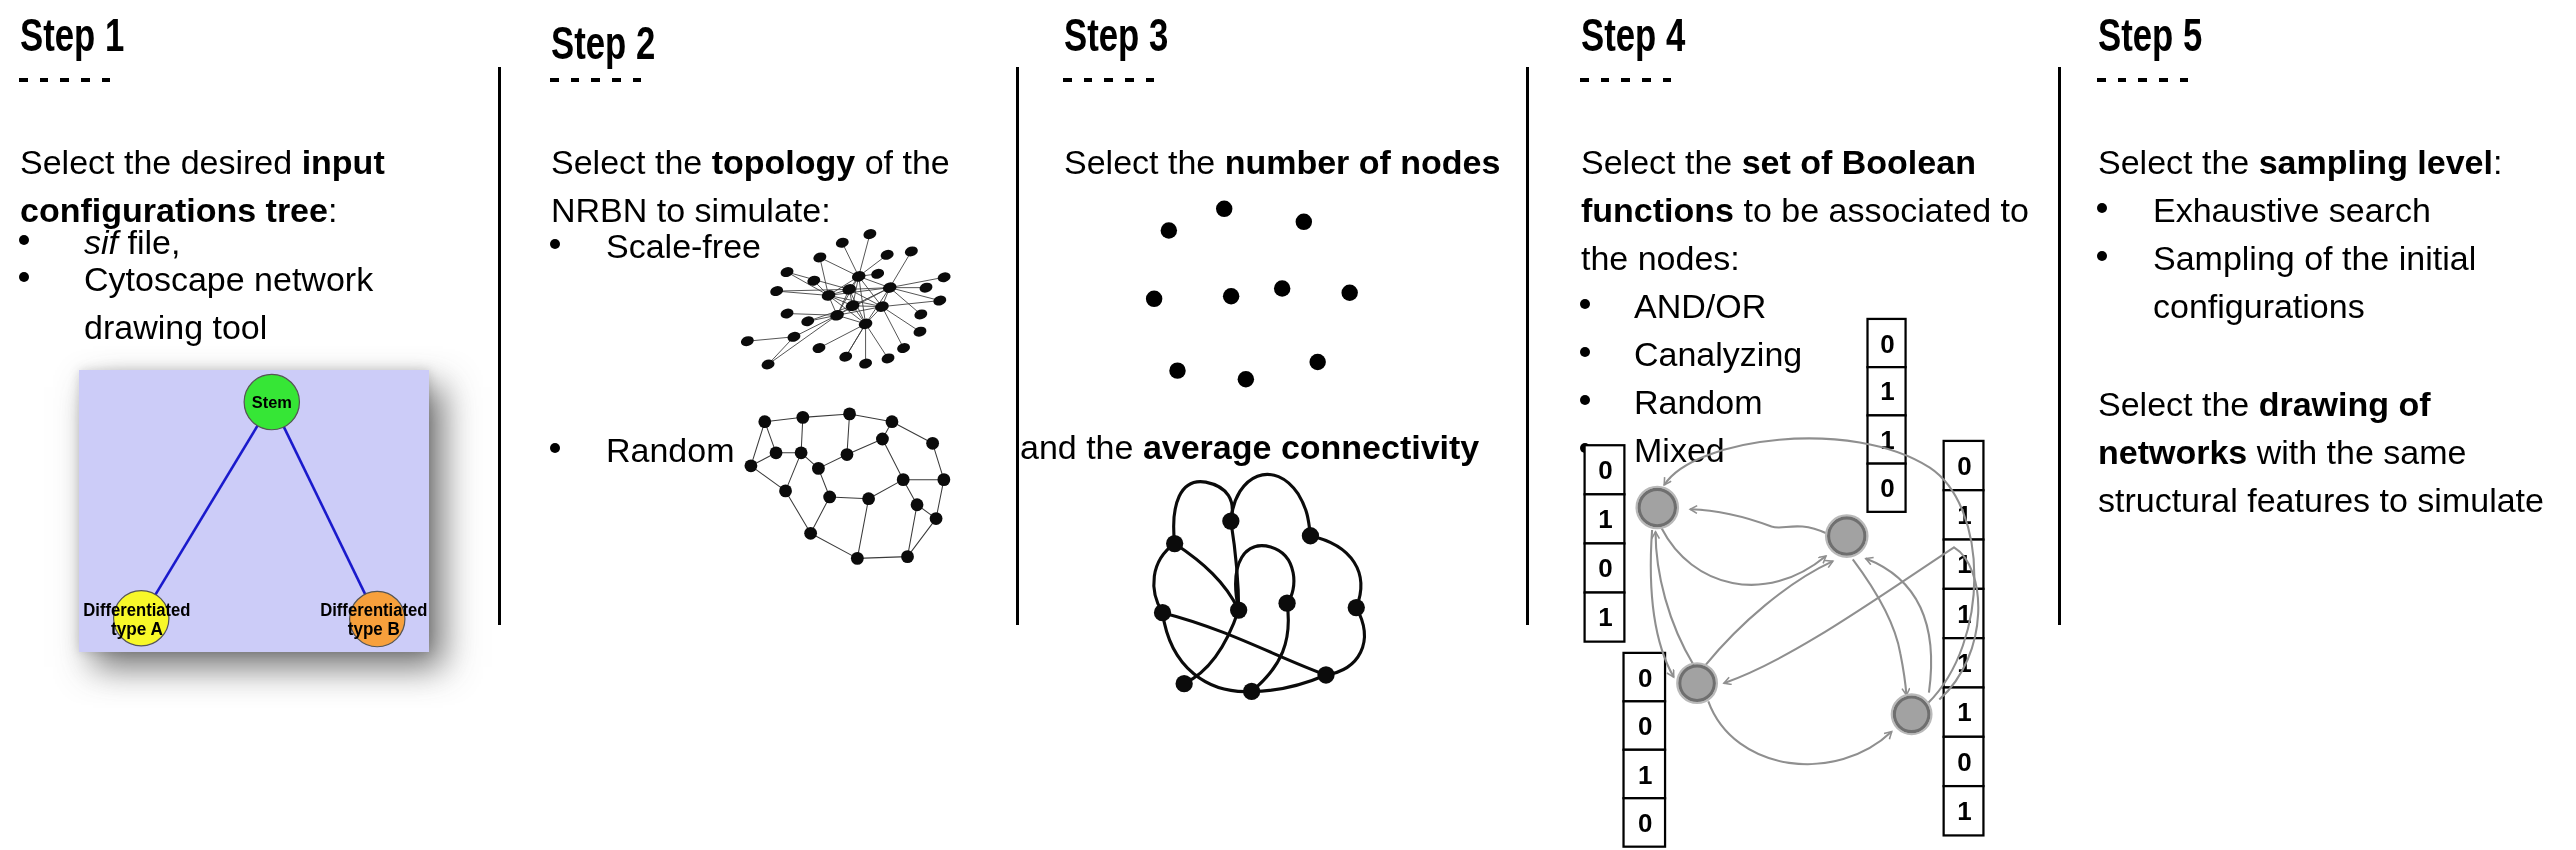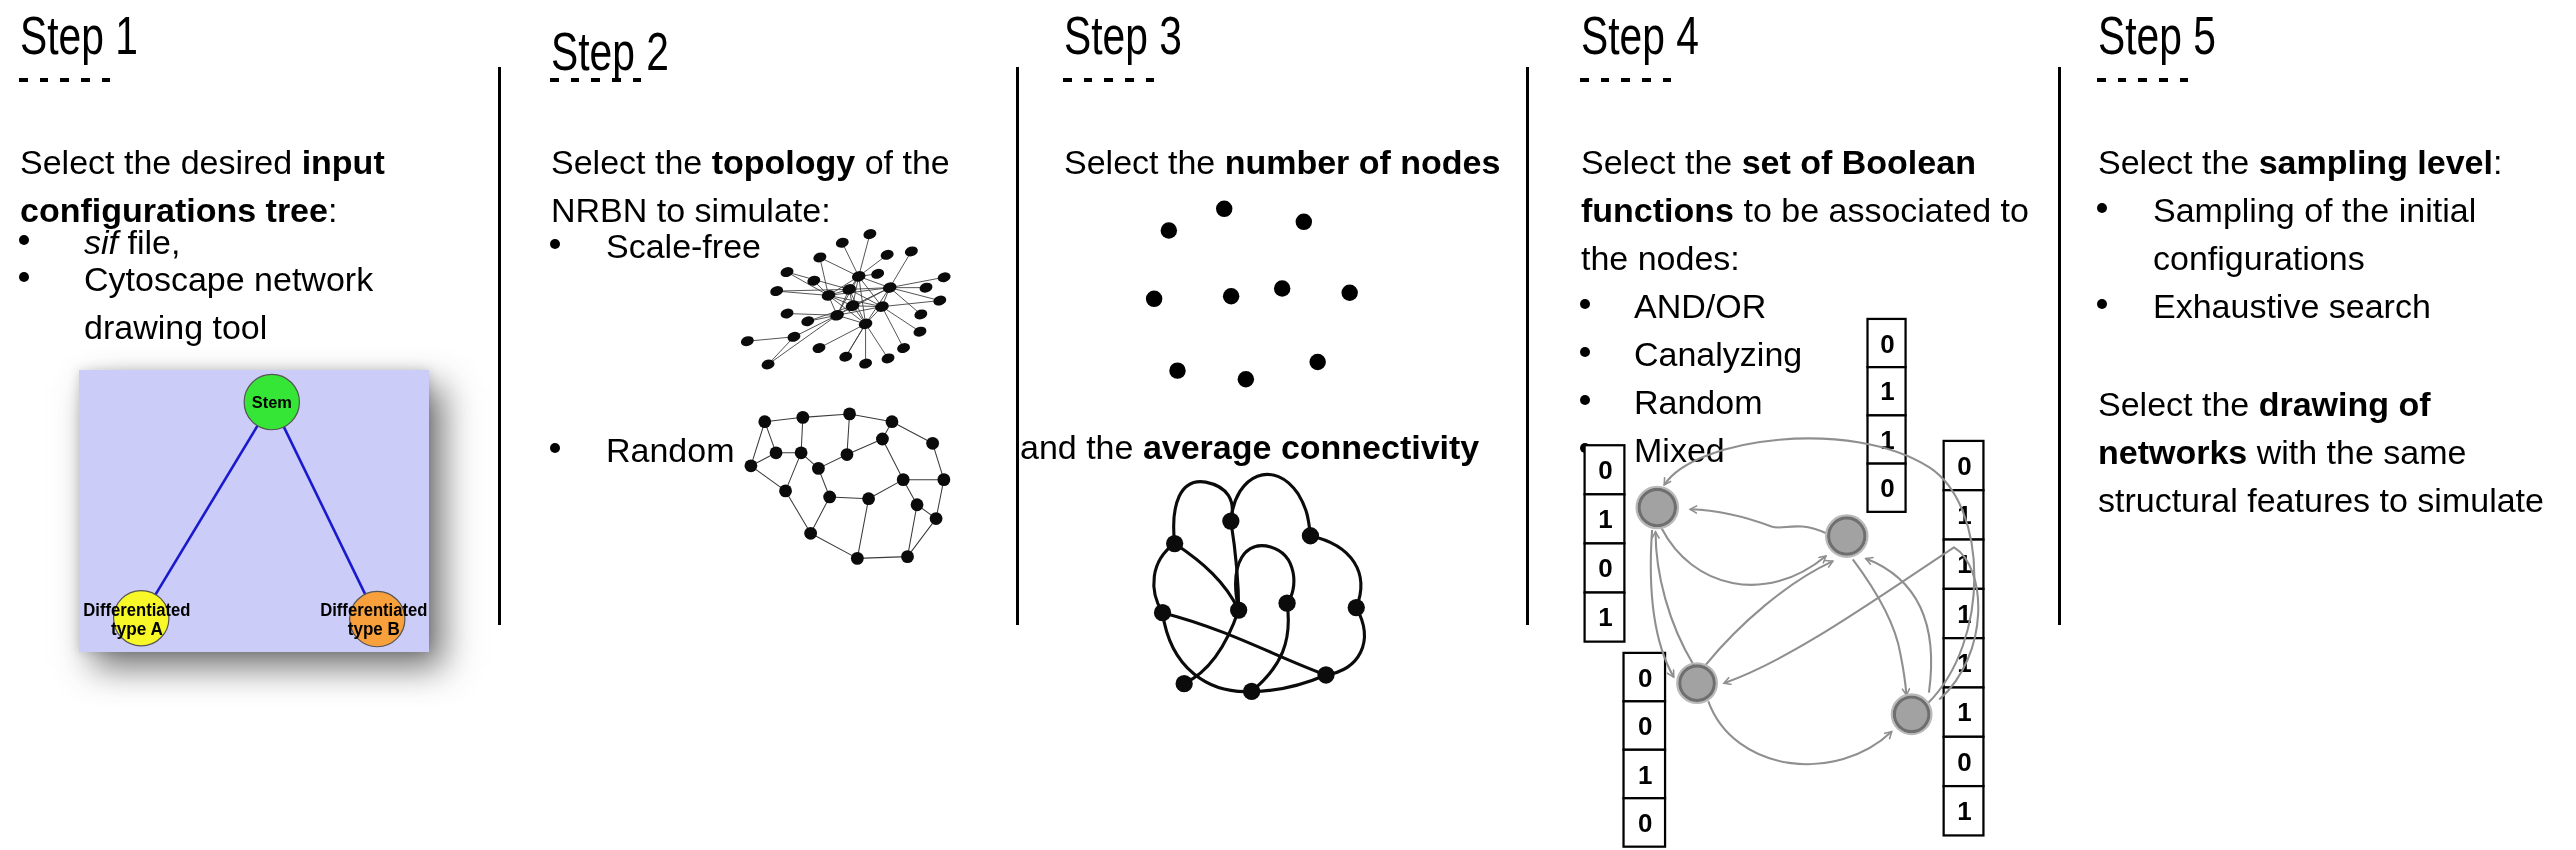--- a/index.html
+++ b/index.html
@@ -1,36 +1,36 @@
 <!DOCTYPE html>
 <html style="font-size:14px"><head><meta charset="utf-8">
 <style>
 html,body{margin:0;padding:0;background:#fff}
 body{position:relative;width:2576px;height:851px;overflow:hidden;
   font-family:"Liberation Sans",sans-serif;color:#000;}
 .abs{position:absolute}
 .sep{position:absolute;top:67px;height:558px;width:2.6px;background:#000}
-.h{position:absolute;font-size:54px;font-weight:normal;line-height:43px;white-space:nowrap}
+.h{position:absolute;font-size:46px;font-weight:bold;line-height:43px;white-space:nowrap}
 .h span{display:inline-block;transform:scaleX(0.755);transform-origin:0 50%}
 .dash{position:absolute;display:flex;gap:12px}
 .dash i{display:block;width:8.7px;height:3.5px;background:#000}
 .t{position:absolute;font-size:34px;line-height:48px;white-space:nowrap}
 .li{position:relative}
 .li .b{position:absolute;left:-0.9px;top:17px;width:9.5px;height:9.5px;border-radius:5.2px;background:#000}
 svg{position:absolute;display:block;overflow:visible}
 </style></head>
 <body>
 
 <div class="sep" style="left:498px"></div>
 <div class="sep" style="left:1016px"></div>
 <div class="sep" style="left:1526px"></div>
 <div class="sep" style="left:2058px"></div>
 
 <div class="h" style="left:20px;top:14px"><span>Step 1</span></div>
-<div class="h" style="left:551px;top:30px"><span>Step 2</span></div>
+<div class="h" style="left:551px;top:22px"><span>Step 2</span></div>
 <div class="h" style="left:1064px;top:14px"><span>Step 3</span></div>
 <div class="h" style="left:1581px;top:14px"><span>Step 4</span></div>
 <div class="h" style="left:2098px;top:14px"><span>Step 5</span></div>
 
 <div class="dash" style="left:19px;top:78px">
     <i></i>
     <i></i>
     <i></i>
     <i></i>
     <i></i>
@@ -70,21 +70,21 @@
 
 <div class="t" style="left:551px;top:138px">Select the <b>topology</b> of the<br>NRBN to simulate:</div>
 <div class="t li" style="position:absolute;left:551px;top:222px;padding-left:55px"><span class="b"></span>Scale-free</div>
 <div class="t li" style="position:absolute;left:551px;top:426px;padding-left:55px"><span class="b"></span>Random</div>
 
 <div class="t" style="left:1064px;top:138px">Select the <b>number of nodes</b></div>
 <div class="t" style="left:1020px;top:423px">and the <b>average connectivity</b></div>
 
 <div class="t" style="left:1581px;top:138px">Select the <b>set of Boolean</b><br><b>functions</b> to be associated to<br>the nodes:<div class="li" style="padding-left:53px"><span class="b"></span>AND/OR</div><div class="li" style="padding-left:53px"><span class="b"></span>Canalyzing</div><div class="li" style="padding-left:53px"><span class="b"></span>Random</div><div class="li" style="padding-left:53px"><span class="b"></span>Mixed</div></div>
 
-<div class="t" style="left:2098px;top:138px">Select the <b>sampling level</b>:<div class="li" style="padding-left:55px"><span class="b"></span>Sampling of the initial<br>configurations</div><div class="li" style="padding-left:55px"><span class="b"></span>Exhaustive search</div></div>
+<div class="t" style="left:2098px;top:138px">Select the <b>sampling level</b>:<div class="li" style="padding-left:55px"><span class="b"></span>Exhaustive search</div><div class="li" style="padding-left:55px"><span class="b"></span>Sampling of the initial<br>configurations</div></div>
 <div class="t" style="left:2098px;top:380px">Select the <b>drawing of</b><br><b>networks</b> with the same<br>structural features to simulate</div>
 
 <div class="abs" id="tree" style="left:79px;top:370px;width:350px;height:282px;background:#ccccf8;box-shadow:0 0 10.4px rgba(0,0,0,0.15), 14px 15.6px 33px rgba(90,90,90,0.85)">
 <svg width="351" height="282" viewBox="0 0 406 326">
   <line x1="223" y1="37" x2="72" y2="287" stroke="#1a1acc" stroke-width="3"></line>
   <line x1="223" y1="37" x2="345" y2="288" stroke="#1a1acc" stroke-width="3"></line>
   <circle cx="223" cy="37" r="32" fill="#36e636" stroke="#555" stroke-width="1.4"></circle>
   <circle cx="72" cy="287" r="32" fill="#f8f829" stroke="#555" stroke-width="1.4"></circle>
   <circle cx="345" cy="288" r="32" fill="#f7a03c" stroke="#555" stroke-width="1.4"></circle>
   <text x="223" y="44" font-size="19" font-weight="bold" text-anchor="middle">Stem</text>

